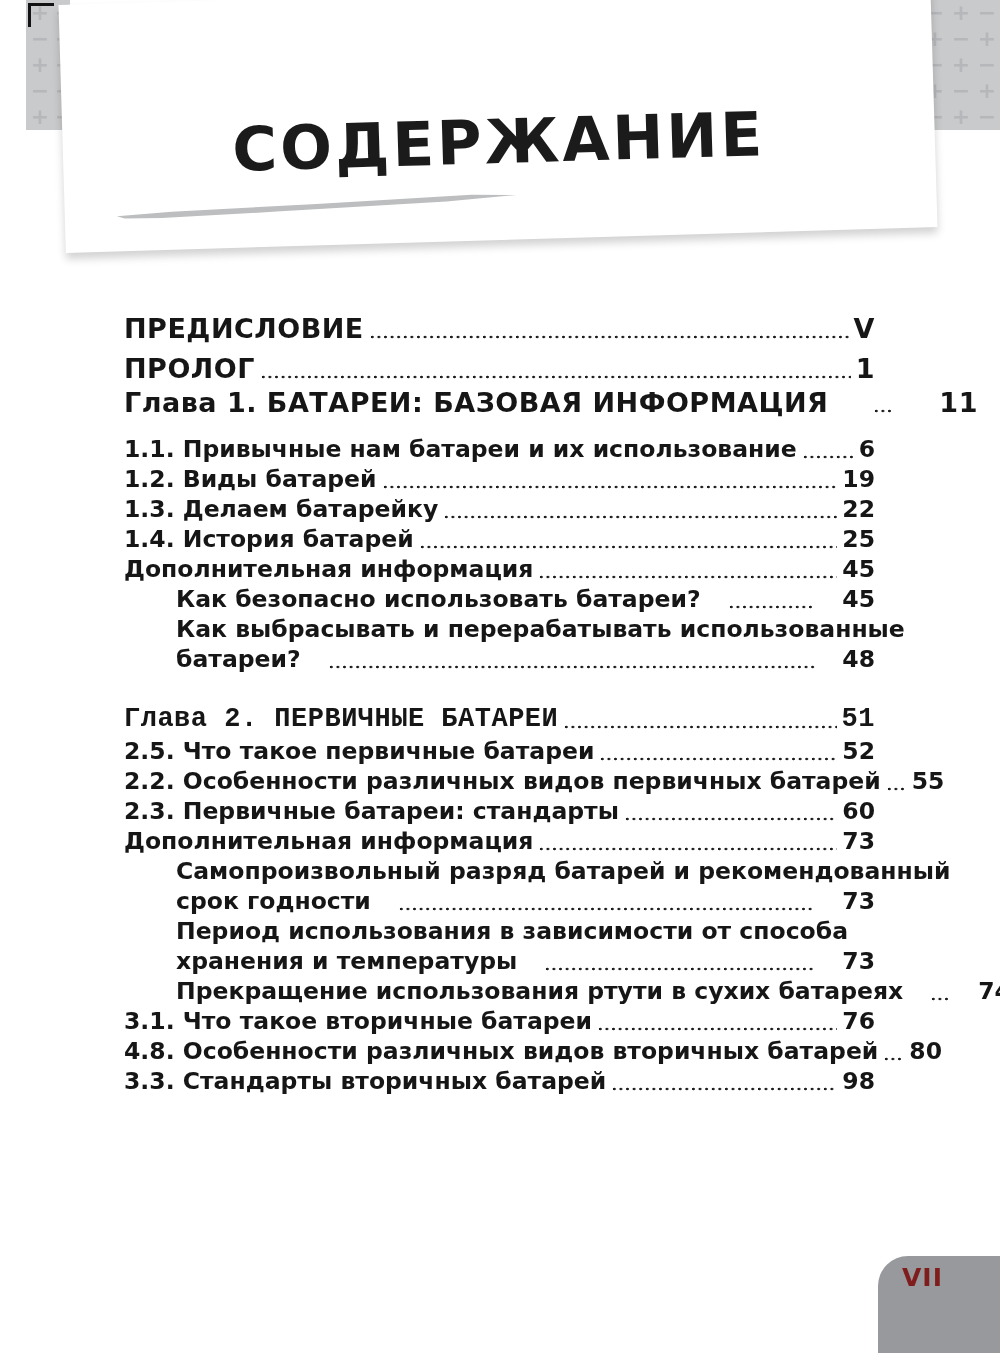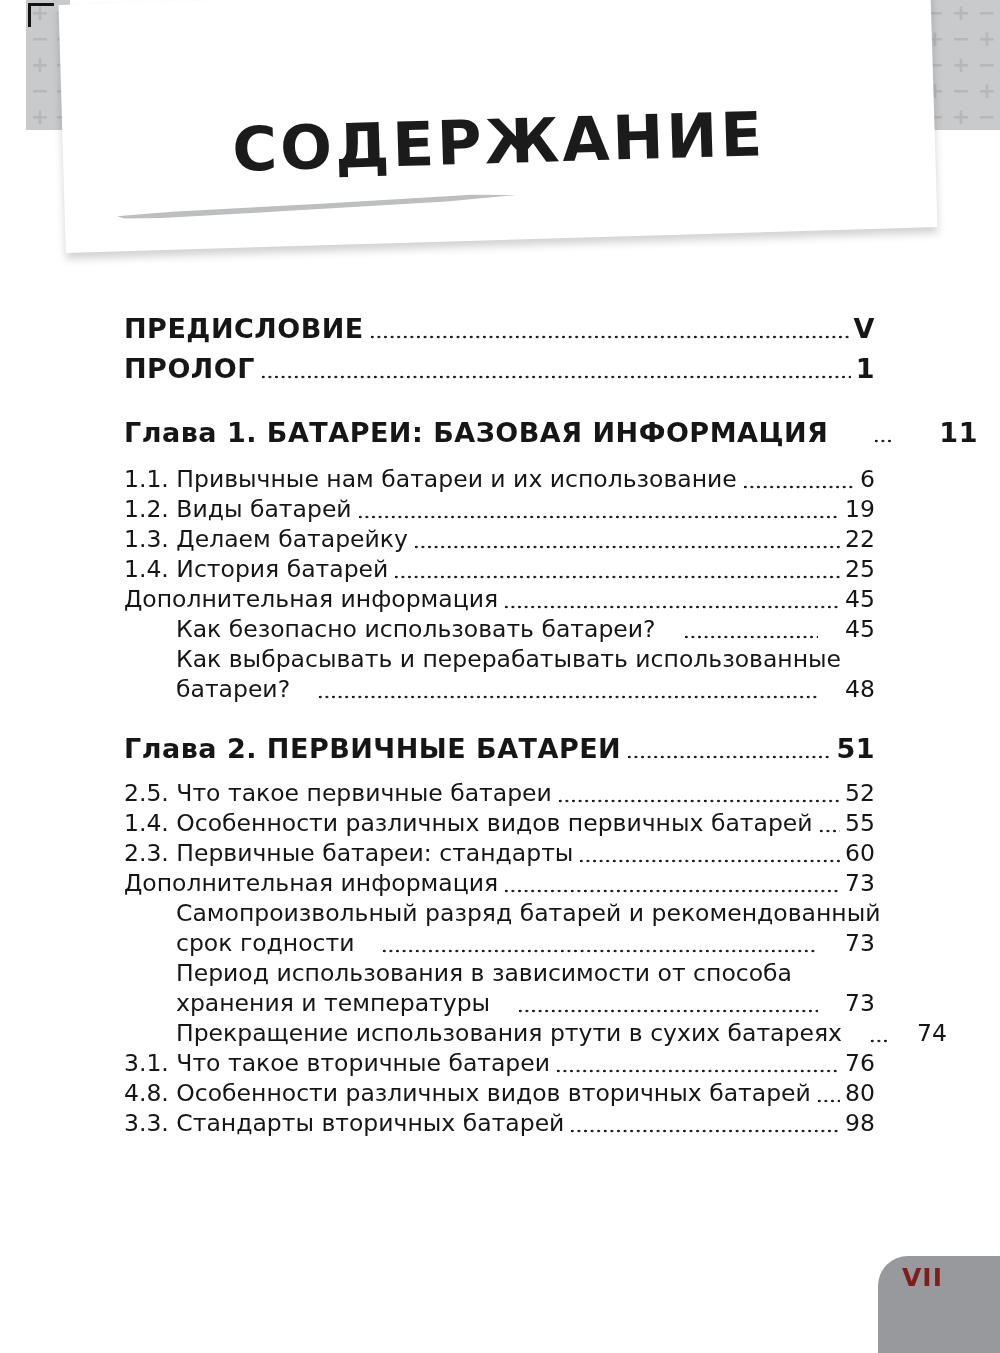--- a/index.html
+++ b/index.html
@@ -47,25 +47,25 @@
   .leader{
     flex:1 1 auto;height:4px;margin:0 5px 5px 6px;min-width:20px;
     background-image:radial-gradient(circle at 2px 2px,#1b1b1b 1.35px,transparent 1.6px);
     background-size:6.6px 4px;background-repeat:repeat-x;
   }
   .r-front{height:40px;}
   .r-front .lbl,.r-front .pg{font-size:27px;font-weight:bold;line-height:34px;letter-spacing:0.5px;}
   .r-front .leader{margin-bottom:7px;}
   .r-chapter .lbl,.r-chapter .pg{font-size:27px;font-weight:bold;line-height:34px;letter-spacing:0.5px;}
   .r-chapter .leader{margin-bottom:7px;}
-  .ch1{margin-top:30px;margin-bottom:14px;gap:40px;}
-  .ch2{margin-top:28px;margin-bottom:12px;}
+  .ch1{margin-bottom:14px;gap:40px;}
+  .ch2{margin-top:28px;margin-bottom:0;font-family:Liberation Mono, monospace;}
   .ch3{margin-top:22px;margin-bottom:18px;}
   .r-entry .lbl,.r-entry .pg{font-size:23.5px;line-height:30px;}
-  .r-entry{height:30px;}
+  .r-entry{height:30px;font-weight:bold;}
   .indent{padding-left:52px;gap:22px;}
   
   .page-badge{
     position:absolute;left:878px;top:1256px;width:160px;height:130px;
     background:var(--c-badge,#98999d);border-radius:30px;z-index:1;
   }
   .page-badge .num{
     display:inline-block;margin:7px 0 0 24px;
     color:#7f1d1d;font-weight:bold;font-size:25px;letter-spacing:1px;
   }
@@ -174,21 +174,21 @@
     <span class="lbl">Глава 2. ПЕРВИЧНЫЕ БАТАРЕИ</span>
     <span class="leader"></span>
     <span class="pg">51</span>
   </div>
   <div class="row r-entry">
     <span class="lbl">2.5. Что такое первичные батареи</span>
     <span class="leader"></span>
     <span class="pg">52</span>
   </div>
   <div class="row r-entry">
-    <span class="lbl">1.4. Особенности различных видов первичных батарей</span>
+    <span class="lbl">2.2. Особенности различных видов первичных батарей</span>
     <span class="leader"></span>
     <span class="pg">55</span>
   </div>
   <div class="row r-entry">
     <span class="lbl">2.3. Первичные батареи: стандарты</span>
     <span class="leader"></span>
     <span class="pg">60</span>
   </div>
   <div class="row r-entry">
     <span class="lbl">Дополнительная информация</span>

